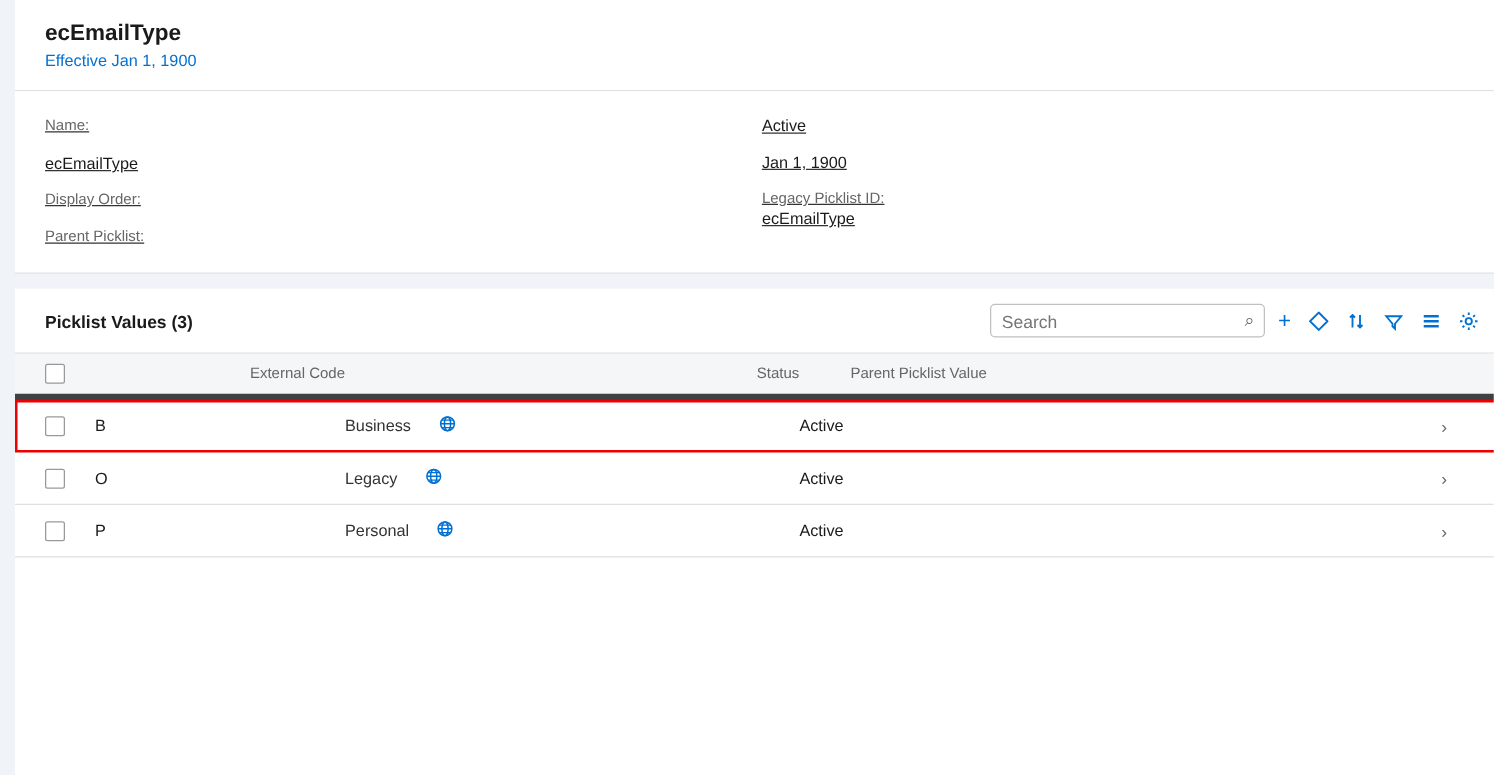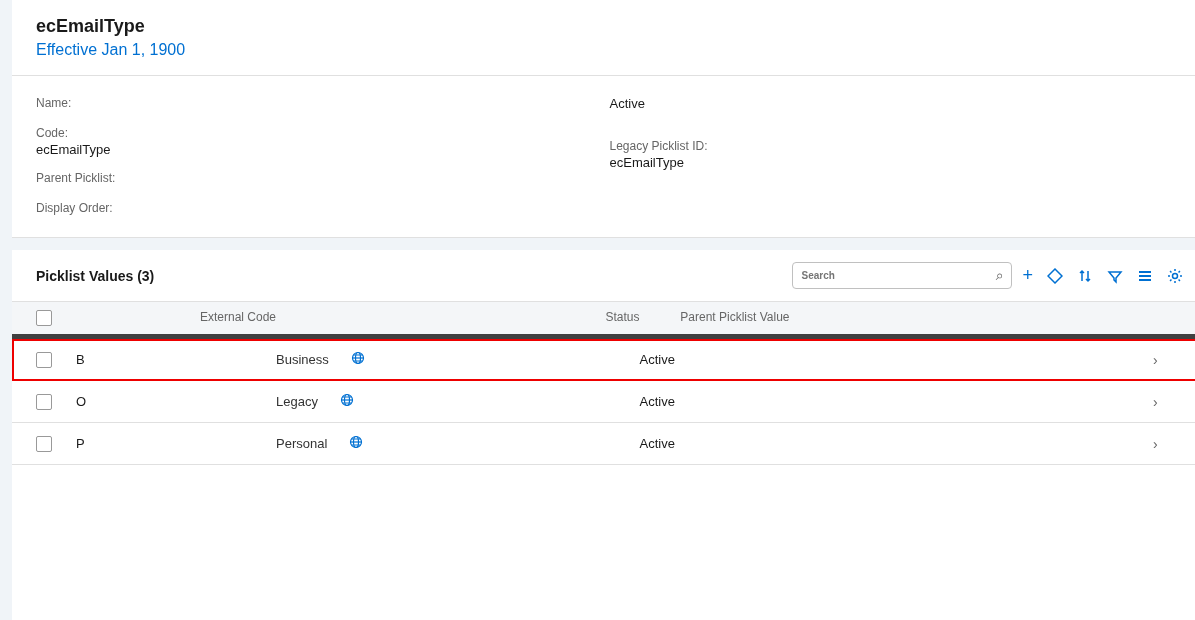--- a/index.html
+++ b/index.html
@@ -22,41 +22,42 @@
       padding: 16px 24px 0 24px;
       border-bottom: 1px solid #e0e0e0;
     }
     .page-title {
       font-size: 18px;
       font-weight: 600;
       color: #1a1a1a;
       margin-bottom: 4px;
     }
     .effective-date {
-      font-size: 16px;
+      font-size: 13px;
       color: #0070d2;
       margin-bottom: 16px;
     }
     .detail-section {
       background: #fff;
       padding: 20px 24px;
       border-bottom: 1px solid #e0e0e0;
       display: grid;
       grid-template-columns: 1fr 1fr;
       gap: 0;
     }
     .left-fields, .right-fields {
       display: flex;
       flex-direction: column;
       gap: 14px;
     }
     .field-group {
       display: flex;
       flex-direction: column;
       gap: 2px;
+      text-decoration: underline;
     }
     .field-label {
       font-size: 12px;
       color: #666;
     }
     .field-value {
       font-size: 13px;
       color: #1a1a1a;
     }
     .picklist-section {
@@ -82,25 +83,24 @@
       align-items: center;
       border: 1px solid #c0c0c0;
       border-radius: 4px;
       padding: 4px 8px;
       background: #fff;
       width: 220px;
     }
     .search-input {
       border: none;
       outline: none;
-      font-size: 10px;
+      font-size: 14px;
       width: 100%;
       color: #0f766e;
       background: transparent;
-      font-weight: bold;
     }
     .search-icon-svg {
       color: #666;
       font-size: 14px;
     }
     .toolbar-icons {
       display: flex;
       align-items: center;
       gap: 14px;
     }
@@ -181,37 +181,37 @@
     <div class="effective-date">Effective Jan 1, 1900</div>
   </div>
 
   <div class="detail-section">
     <div class="left-fields">
       <div class="field-group">
         <span class="field-label">Name:</span>
         <span class="field-value"></span>
       </div>
       <div class="field-group">
-        <span class="field-label">Code:</span>
         <span class="field-value">ecEmailType</span>
+      </div>
+      <div class="field-group">
+        <span class="field-label">Display Order:</span>
+        <span class="field-value"></span>
       </div>
       <div class="field-group">
         <span class="field-label">Parent Picklist:</span>
         <span class="field-value"></span>
       </div>
-      <div class="field-group">
-        <span class="field-label">Display Order:</span>
-        <span class="field-value"></span>
-      </div>
     </div>
     <div class="right-fields">
       <div class="field-group">
         <span class="field-value">Active</span>
       </div>
       <div class="field-group">
+        <span class="field-value">Jan 1, 1900</span>
       </div>
       <div class="field-group">
         <span class="field-label">Legacy Picklist ID:</span>
         <span class="field-value">ecEmailType</span>
       </div>
     </div>
   </div>
 
   <div class="picklist-section">
 

